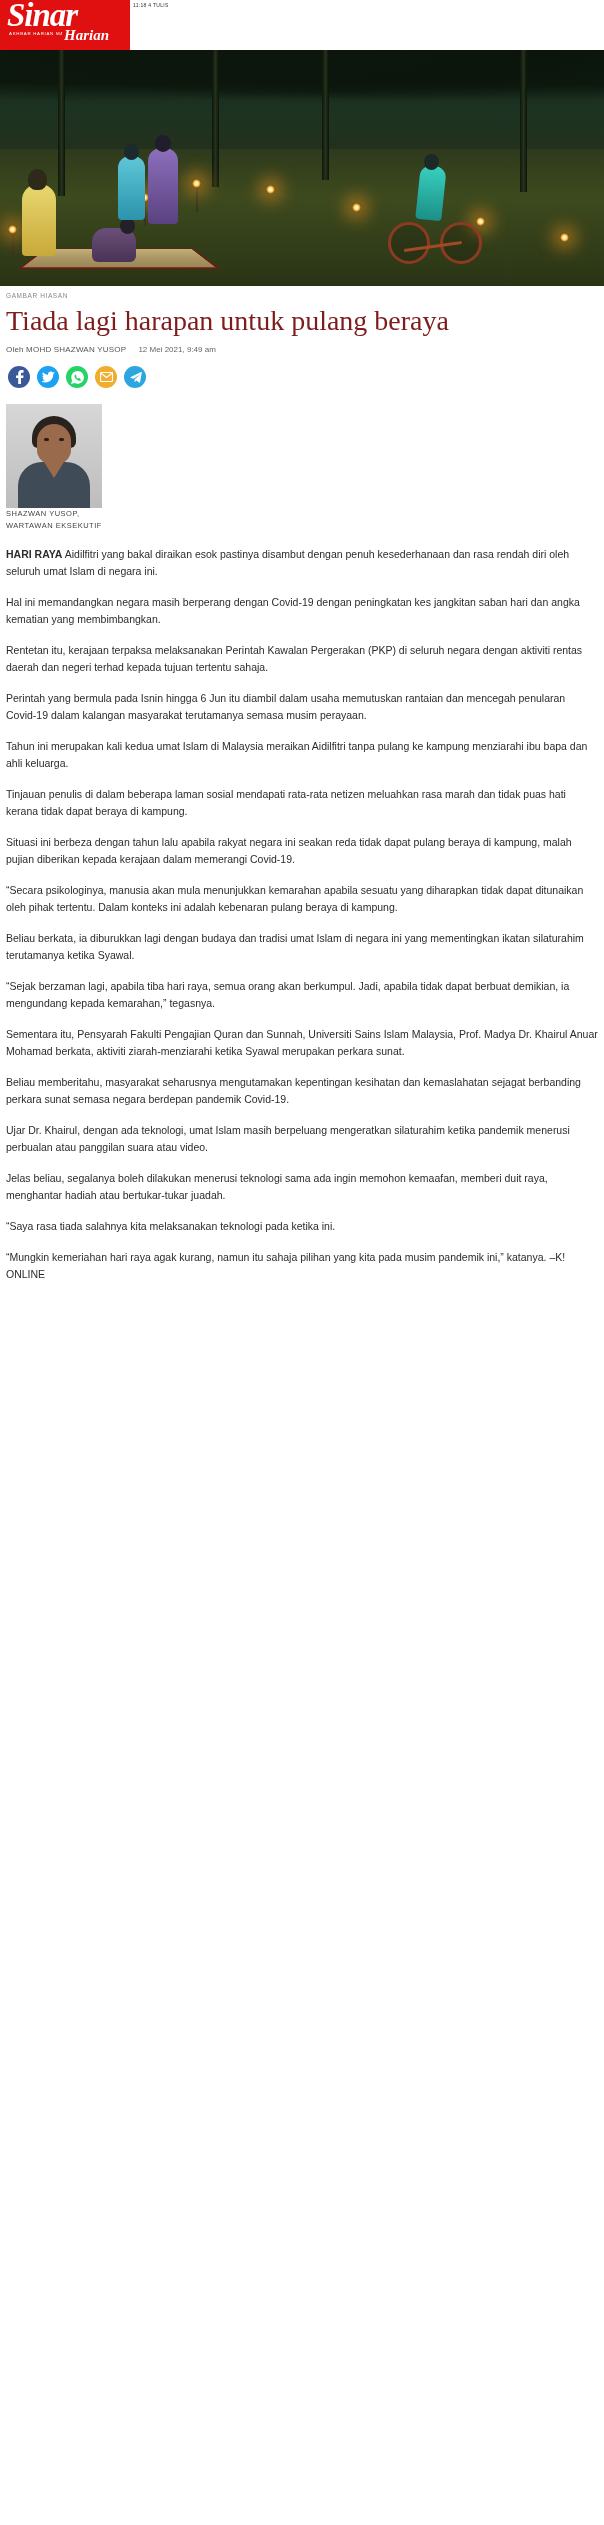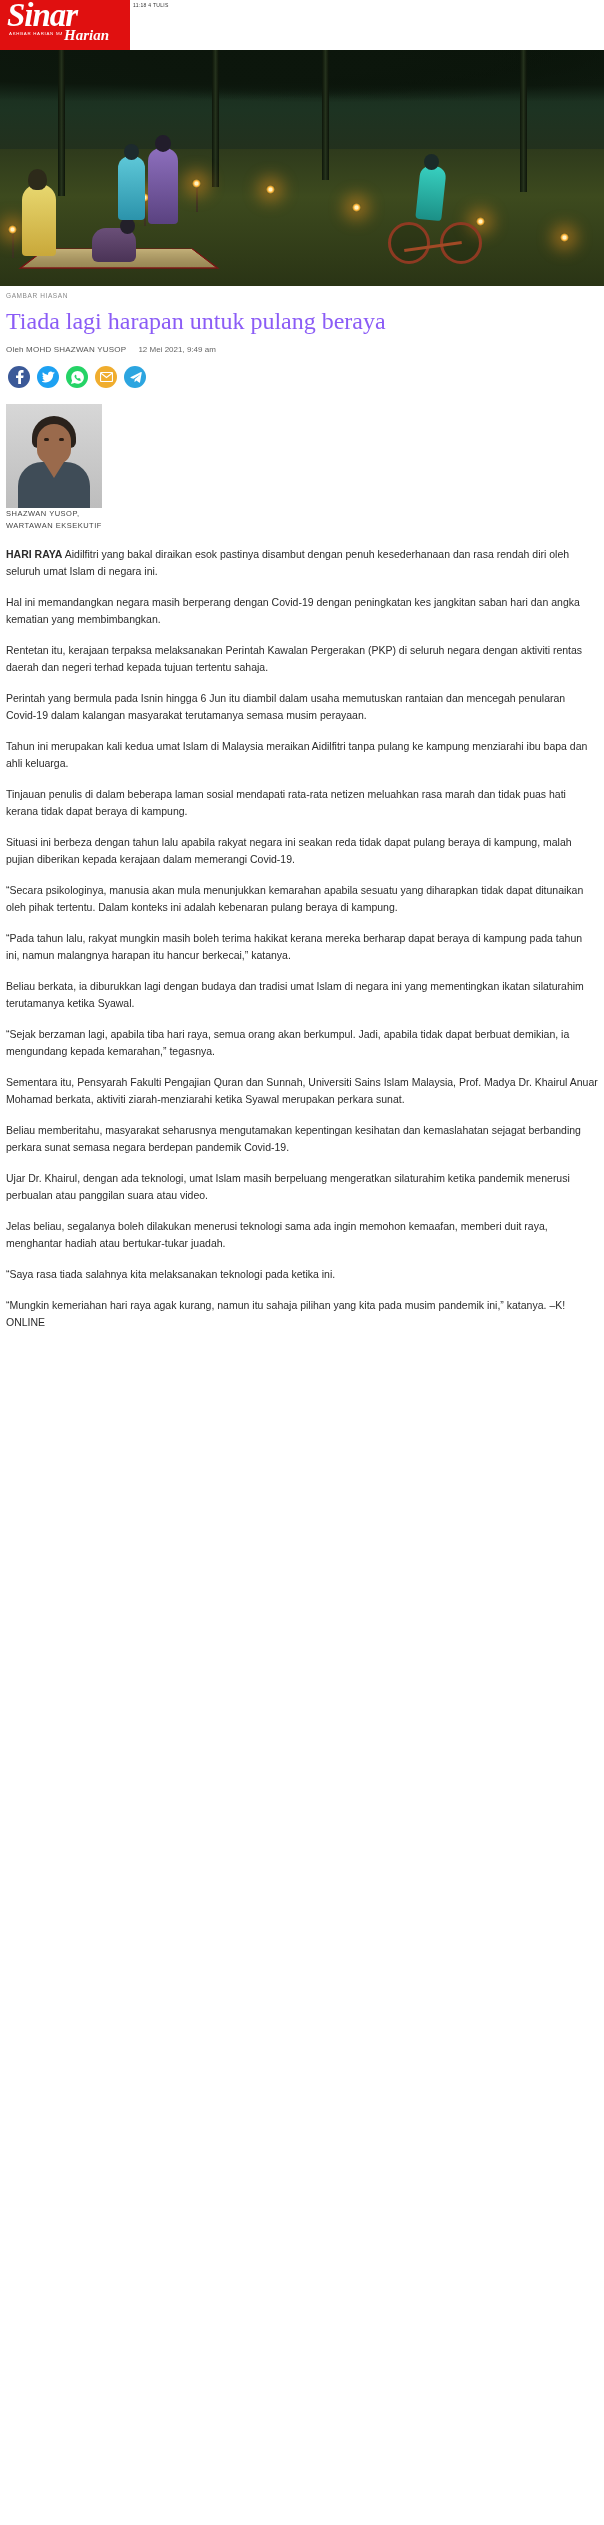--- a/index.html
+++ b/index.html
@@ -146,24 +146,24 @@
     font-size: 6.5px;
     letter-spacing: .6px;
     color: #888888;
     text-transform: uppercase;
   }
 
   
   .article { padding: 0 6px; }
   h1.headline {
     font-family: "Liberation Serif", serif;
-    font-size: 24px;
+    font-size: 28px;
     line-height: 28px;
     font-weight: normal;
-    color: #8b5cf6;
+    color: #7f1d1d;
     margin: 6px 0 10px 0;
   }
   .byline {
     font-size: 8px;
     color: #555555;
     margin-bottom: 12px;
   }
   .byline .author { letter-spacing: .2px; }
   .byline .date { margin-left: 10px; color: #666666; }
 
@@ -318,21 +318,20 @@
     </div>
 
     <p class="body"><span class="lead">HARI RAYA</span><span> Aidilfitri yang bakal diraikan esok pastinya disambut dengan penuh kesederhanaan dan rasa rendah diri oleh seluruh umat Islam di negara ini.</span></p>
     <p class="body">Hal ini memandangkan negara masih berperang dengan Covid-19 dengan peningkatan kes jangkitan saban hari dan angka kematian yang membimbangkan.</p>
     <p class="body">Rentetan itu, kerajaan terpaksa melaksanakan Perintah Kawalan Pergerakan (PKP) di seluruh negara dengan aktiviti rentas daerah dan negeri terhad kepada tujuan tertentu sahaja.</p>
     <p class="body">Perintah yang bermula pada Isnin hingga 6 Jun itu diambil dalam usaha memutuskan rantaian dan mencegah penularan Covid-19 dalam kalangan masyarakat terutamanya semasa musim perayaan.</p>
     <p class="body">Tahun ini merupakan kali kedua umat Islam di Malaysia meraikan Aidilfitri tanpa pulang ke kampung menziarahi ibu bapa dan ahli keluarga.</p>
     <p class="body">Tinjauan penulis di dalam beberapa laman sosial mendapati rata-rata netizen meluahkan rasa marah dan tidak puas hati kerana tidak dapat beraya di kampung.</p>
     <p class="body">Situasi ini berbeza dengan tahun lalu apabila rakyat negara ini seakan reda tidak dapat pulang beraya di kampung, malah pujian diberikan kepada kerajaan dalam memerangi Covid-19.</p>
     <p class="body">“Secara psikologinya, manusia akan mula menunjukkan kemarahan apabila sesuatu yang diharapkan tidak dapat ditunaikan oleh pihak tertentu. Dalam konteks ini adalah kebenaran pulang beraya di kampung.</p>
-    <p class="body">“Pada tahun lalu, rakyat mungkin masih boleh terima hakikat kerana mereka berharap dapat beraya di kampung pada tahun ini, namun malangnya harapan itu hancur berkecai,” katanya.</p>
     <p class="body">Beliau berkata, ia diburukkan lagi dengan budaya dan tradisi umat Islam di negara ini yang mementingkan ikatan silaturahim terutamanya ketika Syawal.</p>
     <p class="body">“Sejak berzaman lagi, apabila tiba hari raya, semua orang akan berkumpul. Jadi, apabila tidak dapat berbuat demikian, ia mengundang kepada kemarahan,” tegasnya.</p>
     <p class="body">Sementara itu, Pensyarah Fakulti Pengajian Quran dan Sunnah, Universiti Sains Islam Malaysia, Prof. Madya Dr. Khairul Anuar Mohamad berkata, aktiviti ziarah-menziarahi ketika Syawal merupakan perkara sunat.</p>
     <p class="body">Beliau memberitahu, masyarakat seharusnya mengutamakan kepentingan kesihatan dan kemaslahatan sejagat berbanding perkara sunat semasa negara berdepan pandemik Covid-19.</p>
     <p class="body">Ujar Dr. Khairul, dengan ada teknologi, umat Islam masih berpeluang mengeratkan silaturahim ketika pandemik menerusi perbualan atau panggilan suara atau video.</p>
     <p class="body">Jelas beliau, segalanya boleh dilakukan menerusi teknologi sama ada ingin memohon kemaafan, memberi duit raya, menghantar hadiah atau bertukar-tukar juadah.</p>
     <p class="body">“Saya rasa tiada salahnya kita melaksanakan teknologi pada ketika ini.</p>
     <p class="body">“Mungkin kemeriahan hari raya agak kurang, namun itu sahaja pilihan yang kita pada musim pandemik ini,” katanya. –K! ONLINE</p>
 
   </div>

